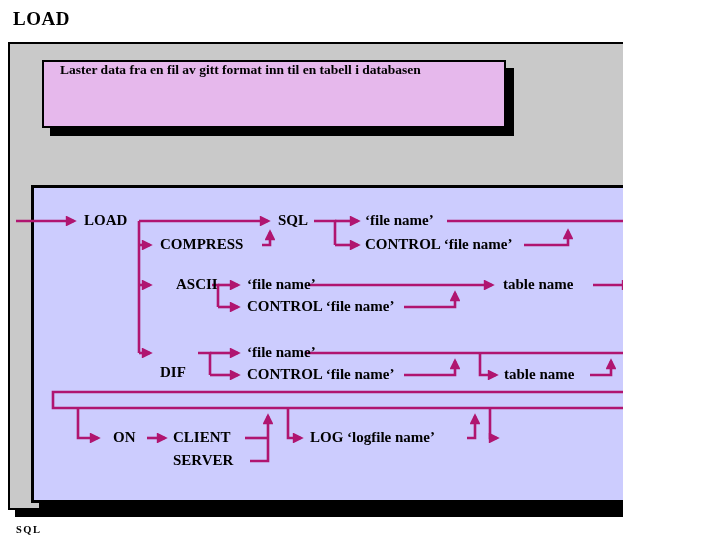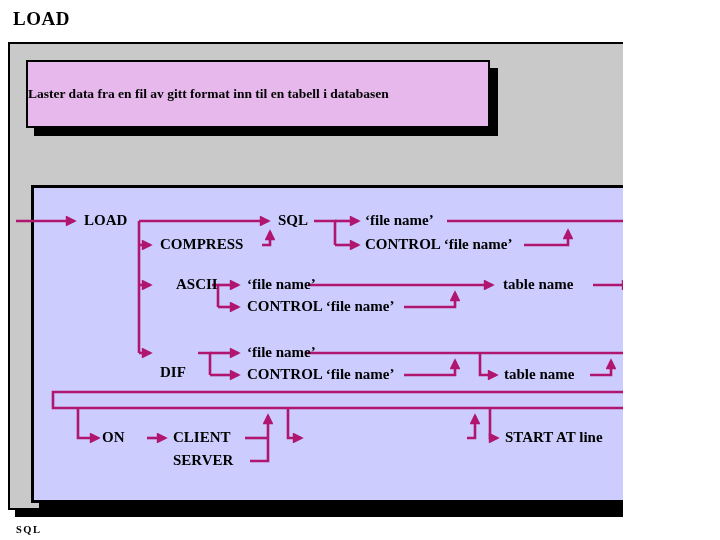--- a/index.html
+++ b/index.html
@@ -11,24 +11,24 @@
   .slide-title{
     position:absolute;left:13px;top:8px;font-size:19px;font-weight:bold;
     letter-spacing:.5px;
   }
   .panel{
     position:absolute;left:8px;top:42px;width:682px;height:468px;
     background:var(--panel-bg,#c9c9c9);border:2px solid #000;
     box-shadow:7px 7px 0 #000;box-sizing:border-box;
   }
   .desc-box{
-    position:absolute;left:26px;top:60px;width:464px;height:68px;
+    position:absolute;left:42px;top:60px;width:464px;height:68px;
     background:var(--description-bg,#e6b8ec);border:2px solid #000;
     box-shadow:8px 8px 0 #000;box-sizing:border-box;
-    display:flex;align-items:center;
+    display:flex;align-items:flex-start;padding-left:16px;
   }
   .desc-text{font-size:13.5px;font-weight:bold;}
   .diagram-box{
     position:absolute;left:31px;top:185px;width:641px;height:318px;
     background:var(--diagram-bg,#ccccfe);border:3px solid #000;
     box-shadow:8px 8px 0 #000;box-sizing:border-box;
   }
   svg.rails{position:absolute;left:0;top:0;z-index:2;pointer-events:none;}
   svg.rails path{fill:none;stroke:var(--line,#b01570);stroke-width:2.6;}
   #arr path{fill:var(--line,#b01570);stroke:none;}
@@ -109,21 +109,21 @@
   <span class="kw" style="left:365px;top:221px">‘file name’</span>
   <span class="kw" style="left:365px;top:245px">CONTROL ‘file name’</span>
   <span class="kw" style="left:176px;top:285px">ASCII</span>
   <span class="kw" style="left:247px;top:285px">‘file name’</span>
   <span class="kw" style="left:247px;top:307px">CONTROL ‘file name’</span>
   <span class="kw" style="left:503px;top:285px">table name</span>
   <span class="kw" style="left:160px;top:373px">DIF</span>
   <span class="kw" style="left:247px;top:353px">‘file name’</span>
   <span class="kw" style="left:247px;top:375px">CONTROL ‘file name’</span>
   <span class="kw" style="left:504px;top:375px">table name</span>
-  <span class="kw" style="left:102px;top:438px">ON</span>
+  <span class="kw" style="left:113px;top:438px">ON</span>
   <span class="kw" style="left:173px;top:438px">CLIENT</span>
   <span class="kw" style="left:173px;top:461px">SERVER</span>
-  <span class="kw" style="left:505px;top:438px">START AT line</span>
+  <span class="kw" style="left:310px;top:438px">LOG ‘logfile name’</span>
 
   <div class="footer footer-left">SQL</div>
   <div class="footer footer-right">HiA</div>
 
 </div>
 
 </body></html>

